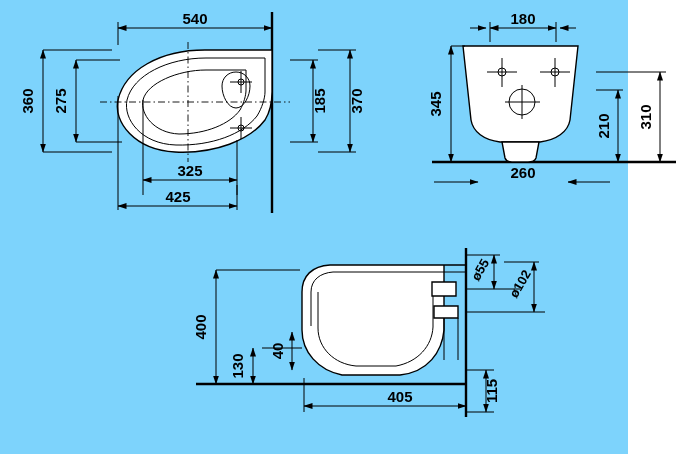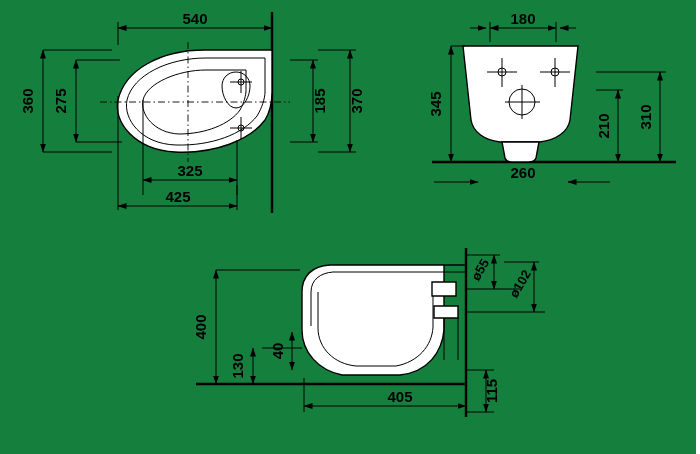--- a/index.html
+++ b/index.html
@@ -8,23 +8,23 @@
     background: #ffffff;
   }
   body {
     width: 700px;
     height: 454px;
     font-family: "Liberation Sans", sans-serif;
     overflow: hidden;
   }
   #sheet {
     position: relative;
-    width: 696px;
+    width: 628px;
     height: 454px;
-    background: #15803d;
+    background: #7dd3fc;
     text-decoration: underline;
   }
   svg.drawing {
     position: absolute;
     left: 0;
     top: 0;
     width: 700px;
     height: 454px;
   }
   .dim-text {

